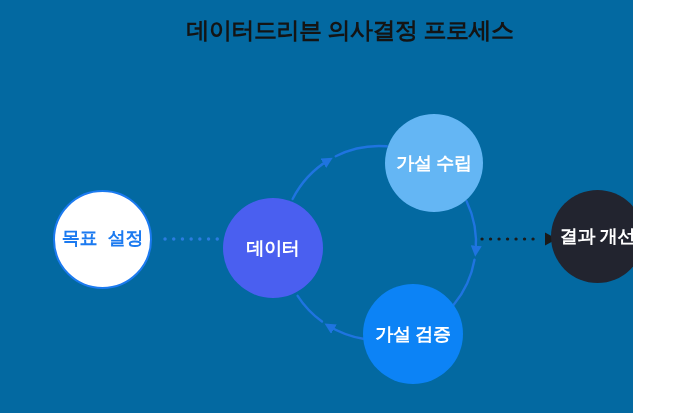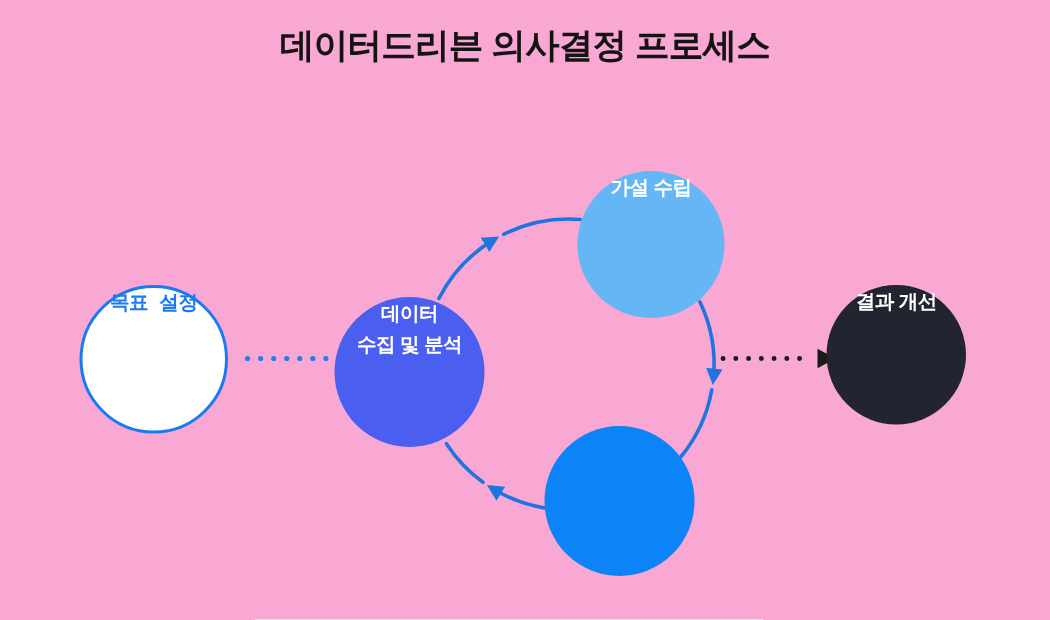--- a/index.html
+++ b/index.html
@@ -1,41 +1,43 @@
 <!DOCTYPE html>
 <html><head>
 <meta charset="utf-8">
 <style>
   html, body { margin: 0; padding: 0; background: #ffffff; }
   .canvas {
     position: relative;
-    width: 700px;
+    width: 600px;
     height: 413px;
-    background: #f9a8d4;
+    background: #0369a1;
     overflow: hidden;
     font-family: "Liberation Sans", sans-serif;
+    padding-left: 33px;
   }
   .title {
     position: absolute;
     left: 0; top: 15px;
     width: 700px;
     text-align: center;
     font-size: 23px;
     font-weight: 800;
     letter-spacing: -0.5px;
     color: #141414;
   }
   #svg-layer { position: absolute; left: 0; top: 0; }
   .node {
     position: absolute;
     border-radius: 50%;
     display: flex;
     flex-direction: column;
     align-items: center;
-    font-size: 13px;
+    justify-content: center;
+    font-size: 18px;
     font-weight: 700;
     line-height: 21px;
     text-align: center;
     box-sizing: border-box;
     letter-spacing: -0.3px;
   }
   .node-goal   { left: 53px;  top: 190px; width: 99px;  height: 99px;  background: #ffffff; border: 2.2px solid #1b7af0; color: #1b7af0; }
   .node-data   { left: 223px; top: 198px; width: 100px; height: 100px; background: #4a5ff0; color: #ffffff; }
   .node-hyp    { left: 385px; top: 114px; width: 98px;  height: 98px;  background: #64b6f4; color: #ffffff; }
   .node-action { left: 363px; top: 284px; width: 100px; height: 100px; background: #0c83f6; color: #ffffff; }
@@ -69,27 +71,27 @@
     <path d="M 363.2 338.7 A 97 97 0 0 1 328.3 325.7" fill="none" stroke="#1f74e0" stroke-width="2.4" stroke-linecap="round" marker-end="url(#arrowBlue)" style="stroke: rgb(31, 116, 224);"></path>
     <path d="M 322.0 321.5 A 97 97 0 0 1 297.6 295.8" fill="none" stroke="#1f74e0" stroke-width="2.4" stroke-linecap="round" style="stroke: rgb(31, 116, 224);"></path>
   </svg>
 
   <div class="node node-goal" style="border-color: rgb(27, 122, 240); color: rgb(27, 122, 240); background-color: rgb(255, 255, 255); font-family: Liberation Mono, monospace;">
     <span>목표 설정</span>
   </div>
 
   <div class="node node-data" style="background-color: rgb(74, 95, 240); color: rgb(255, 255, 255);">
     <span>데이터</span>
-    <span>수집 및 분석</span>
   </div>
 
   <div class="node node-hyp" style="background-color: rgb(100, 182, 244); color: rgb(255, 255, 255);">
     <span>가설 수립</span>
   </div>
 
   <div class="node node-action" style="background-color: rgb(12, 131, 246); color: rgb(255, 255, 255);">
+    <span>가설 검증</span>
   </div>
 
   <div class="node node-result" style="background-color: rgb(34, 36, 47); color: rgb(255, 255, 255);">
     <span>결과 개선</span>
   </div>
 
 </div>
 
 </body></html>

